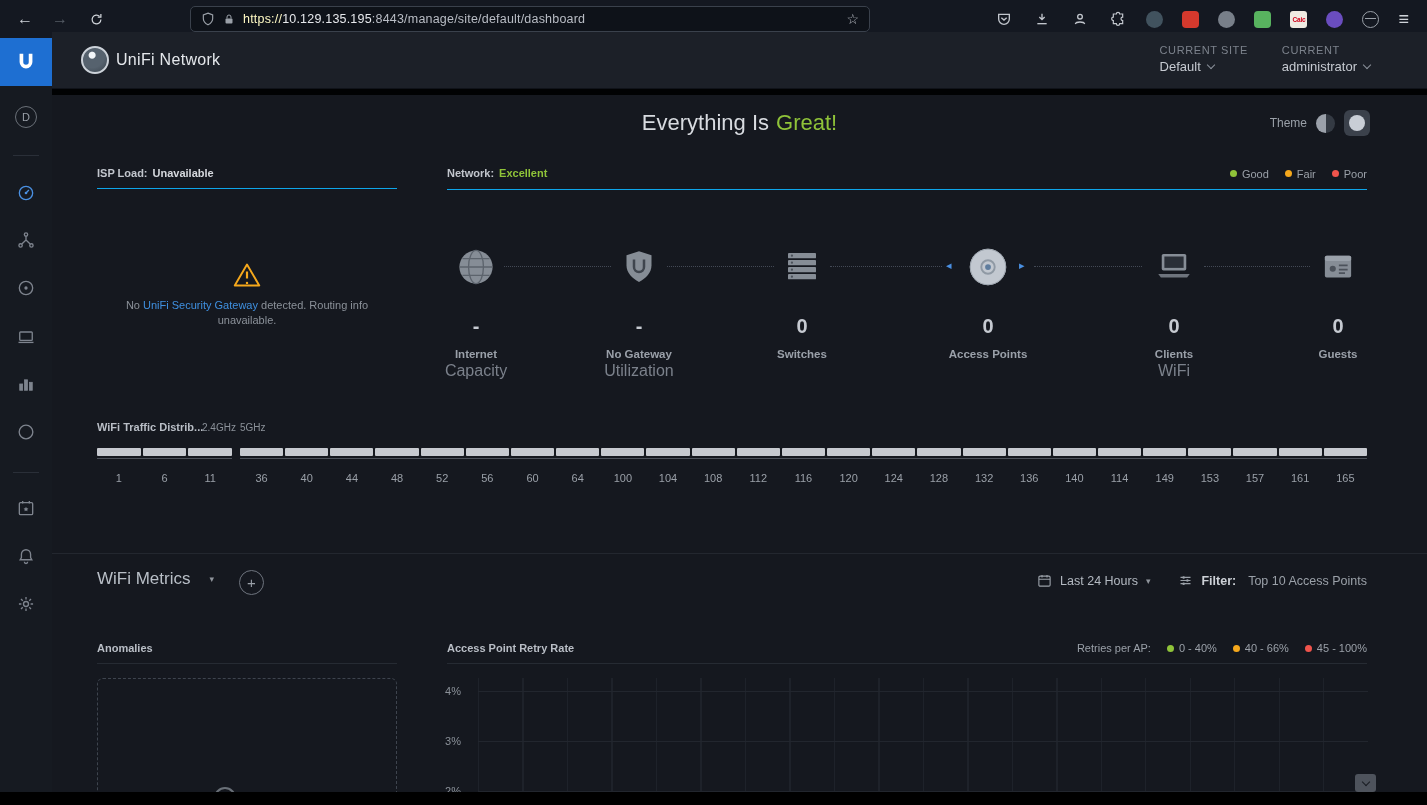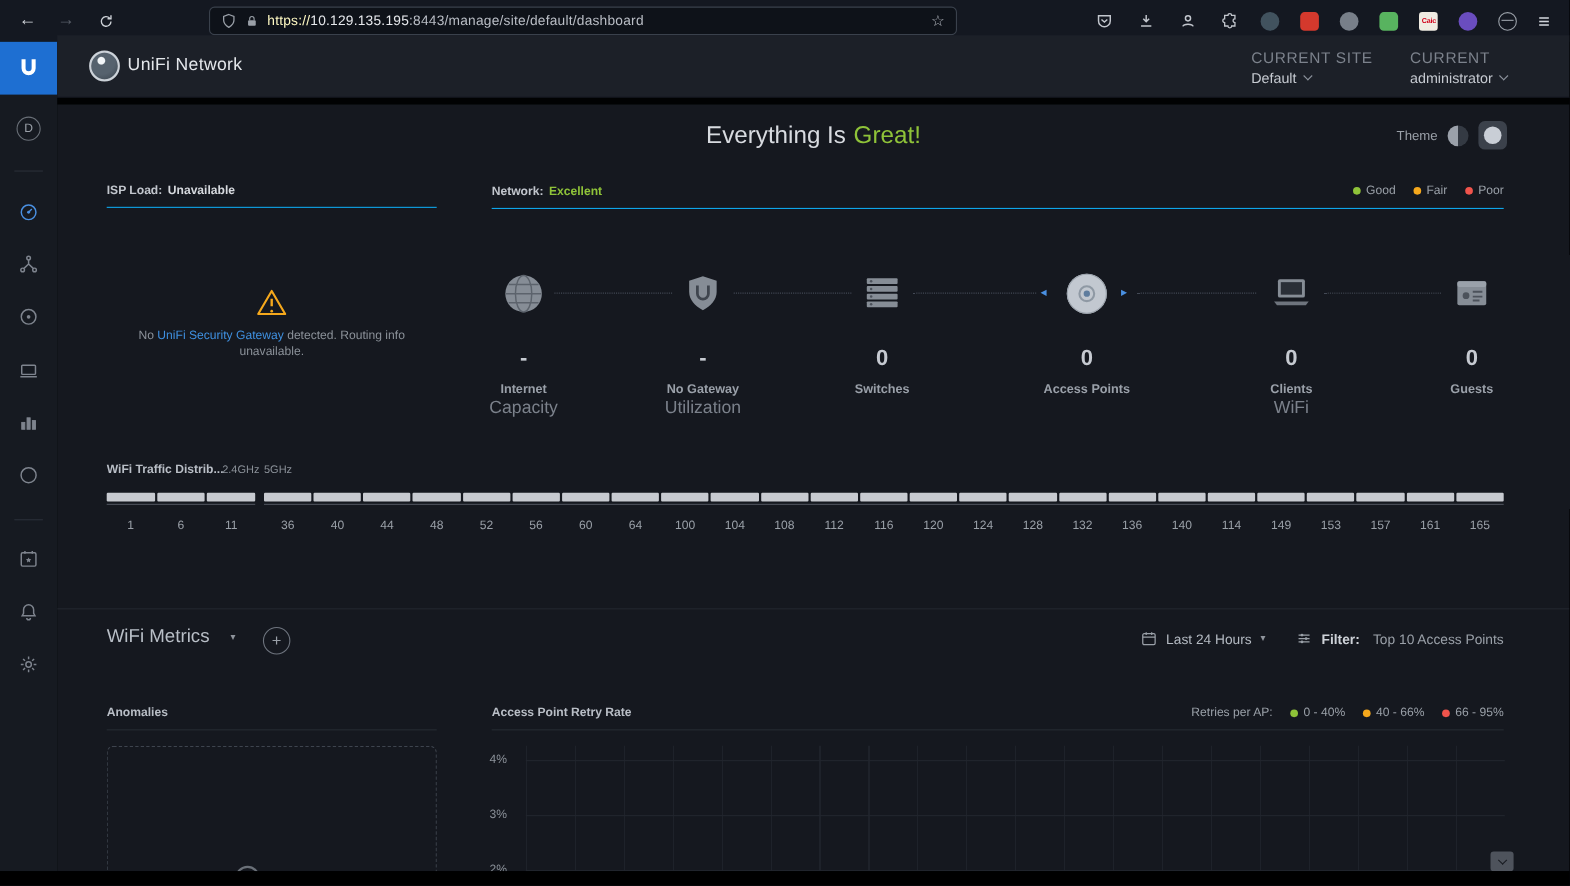--- a/index.html
+++ b/index.html
@@ -31,21 +31,21 @@
   .sb-item{position:absolute;left:0;width:52px;height:28px;display:flex;align-items:center;justify-content:center;color:#7e848e}
   .sb-item svg{stroke:#7e848e}
   .sb-item.active svg{stroke:#4a90e2}
   .sb-item.active svg .fl{fill:#4a90e2}
 
   
   .app-header{position:absolute;left:52px;top:32px;right:0;height:57px;background:#1c2028;border-bottom:1px solid #10131a}
   .logo-circle{position:absolute;left:29px;top:14px;width:28px;height:28px;border-radius:50%;border:2px solid #ccd2d9;background:radial-gradient(circle at 38% 30%,#f2f5f8 0 3px,#56626e 4px 55%,#39434d 100%)}
   .app-title{position:absolute;left:64px;top:19px;font-size:16px;color:#e4e7eb;letter-spacing:.3px}
   .hdr-right{position:absolute;right:57px;top:12px;display:flex;gap:34px}
-  .hdr-block .cap{font-size:14px;color:#7c828c;letter-spacing:.6px}
+  .hdr-block .cap{font-size:11px;color:#7c828c;letter-spacing:.6px}
   .hdr-block .val{font-size:13px;color:#c6cad1;margin-top:3px;display:flex;align-items:center;gap:7px}
   .chev{width:6px;height:6px;border-right:1.5px solid #8b919b;border-bottom:1.5px solid #8b919b;transform:rotate(45deg);display:inline-block;margin-top:-3px}
 
   
   .content{position:absolute;left:52px;top:95px;right:0;bottom:13px;background:#15181f;overflow:hidden}
   .hero-title{position:absolute;left:0;right:0;top:15px;text-align:center;font-size:22px;color:#d8dbe0}
   .hero-high{color:#8fc339;margin-left:7px}
   .theme-ctl{position:absolute;right:57px;top:15px;display:flex;align-items:center;gap:9px}
   .theme-label{font-size:12px;color:#9aa0a8}
   .toggle-dark{width:19px;height:19px;border-radius:50%;background:linear-gradient(90deg,#9ba1aa 50%,#343a43 50%)}
@@ -578,21 +578,21 @@
       <span class="retry-legend">
         <span>Retries per AP:</span>
         <span style="display:contents"><span class="legend-item">
               <span class="dot" style="background: rgb(143, 195, 57);"></span>
               <span>0 - 40%</span>
             </span><span class="legend-item">
               <span class="dot" style="background: rgb(245, 168, 28);"></span>
               <span>40 - 66%</span>
             </span><span class="legend-item">
               <span class="dot" style="background: rgb(240, 84, 76);"></span>
-              <span>66 - 95%</span>
+              <span>45 - 100%</span>
             </span></span>
       </span>
     </div>
 
     <div class="retry-ylabel" style="top:590px">4%</div>
     <div class="retry-ylabel" style="top:640px">3%</div>
     <div class="retry-ylabel" style="top:690px">2%</div>
     <div class="retry-plot">
       <div class="hline" style="top:13px"></div>
       <div class="hline" style="top:63px"></div>

